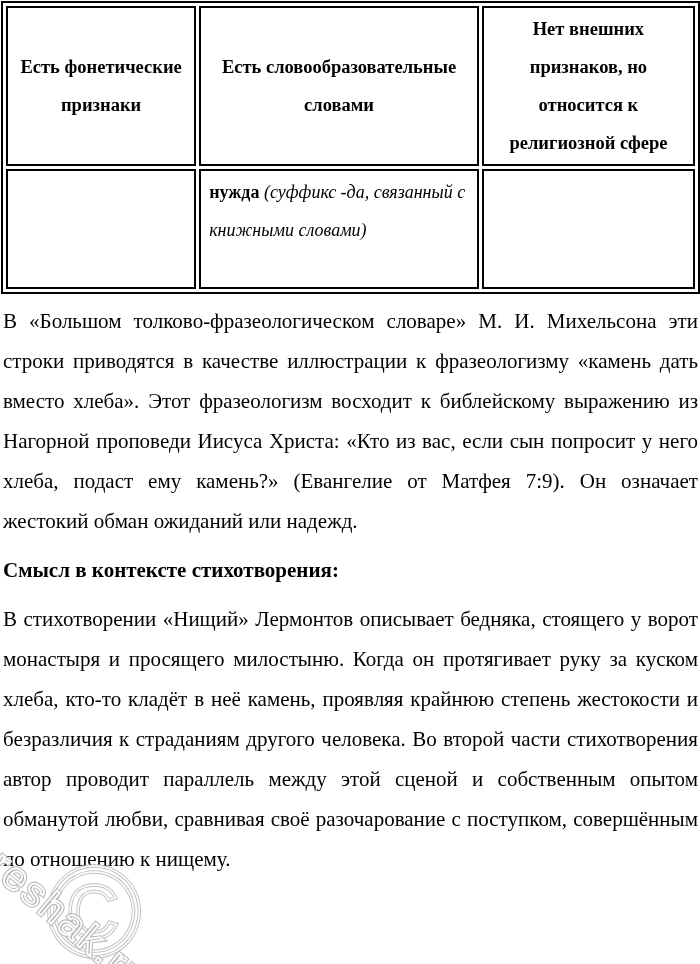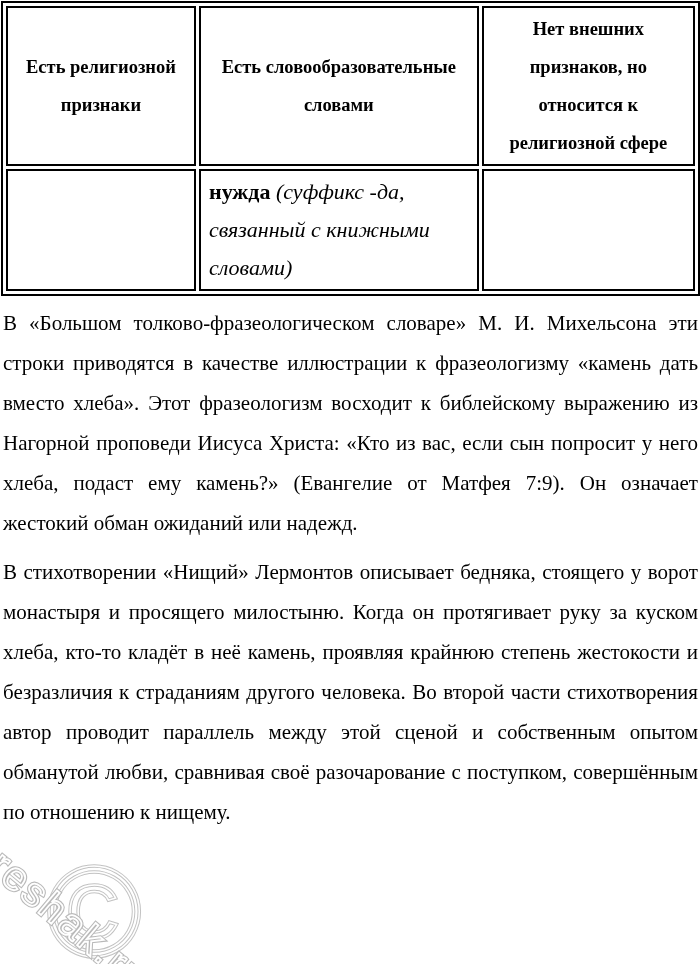--- a/index.html
+++ b/index.html
@@ -28,21 +28,21 @@
     font-size: 18.5px;
     line-height: 38px;
     text-align: center;
     vertical-align: middle;
     height: 152px;
     padding: 2px 6px;
   }
   .cls-table td {
     vertical-align: top;
     text-align: left;
-    font-size: 22px;
+    font-size: 18px;
     line-height: 38px;
     height: 112px;
     padding: 2px 8px;
   }
   .col-1 { width: 172px; }
   .col-2 { width: 262px; }
   .col-3 { width: 196px; }
   .cell-note { font-style: italic; }
   .cell-word { font-weight: bold; font-style: normal; }
 
@@ -95,37 +95,38 @@
   }
   .wm-copy-outer { -webkit-text-stroke: 3.5px #c2c2c2; }
   .wm-copy-inner { -webkit-text-stroke: 1.5px #ffffff; }
 </style>
 </head>
 <body>
 
 <table class="cls-table">
   <tbody>
       <tr>
-    <th class="col-1">Есть религиозной признаки</th>
+    <th class="col-1">Есть фонетические признаки</th>
     <th class="col-2">Есть словообразовательные словами</th>
     <th class="col-3">Нет внешних признаков, но относится к религиозной сфере</th>
   </tr>
   <tr>
     <td class="col-1"></td>
     <td class="col-2">
       <span class="cell-word">нужда</span>
       <span class="cell-note">(суффикс -да, связанный с книжными словами)</span>
     </td>
     <td class="col-3"></td>
   </tr>
 </tbody>
   </table>
 
 <div class="content">
   <p>В «Большом толково-фразеологическом словаре» М. И. Михельсона эти строки приводятся в качестве иллюстрации к фразеологизму «камень дать вместо хлеба». Этот фразеологизм восходит к библейскому выражению из Нагорной проповеди Иисуса Христа: «Кто из вас, если сын попросит у него хлеба, подаст ему камень?» (Евангелие от Матфея 7:9). Он означает жестокий обман ожиданий или надежд.</p>
+  <p class="heading">Смысл в контексте стихотворения:</p>
   <p>В стихотворении «Нищий» Лермонтов описывает бедняка, стоящего у ворот монастыря и просящего милостыню. Когда он протягивает руку за куском хлеба, кто-то кладёт в неё камень, проявляя крайнюю степень жестокости и безразличия к страданиям другого человека. Во второй части стихотворения автор проводит параллель между этой сценой и собственным опытом обманутой любви, сравнивая своё разочарование с поступком, совершённым по отношению к нищему.</p>
 </div>
 
 <div class="watermark">
   <span class="wm-layer wm-copy-outer">©</span>
   <span class="wm-layer wm-copy-inner">©</span>
   <span class="wm-layer wm-text-outer">reshak.ru</span>
   <span class="wm-layer wm-text-inner">reshak.ru</span>
 </div>
 

